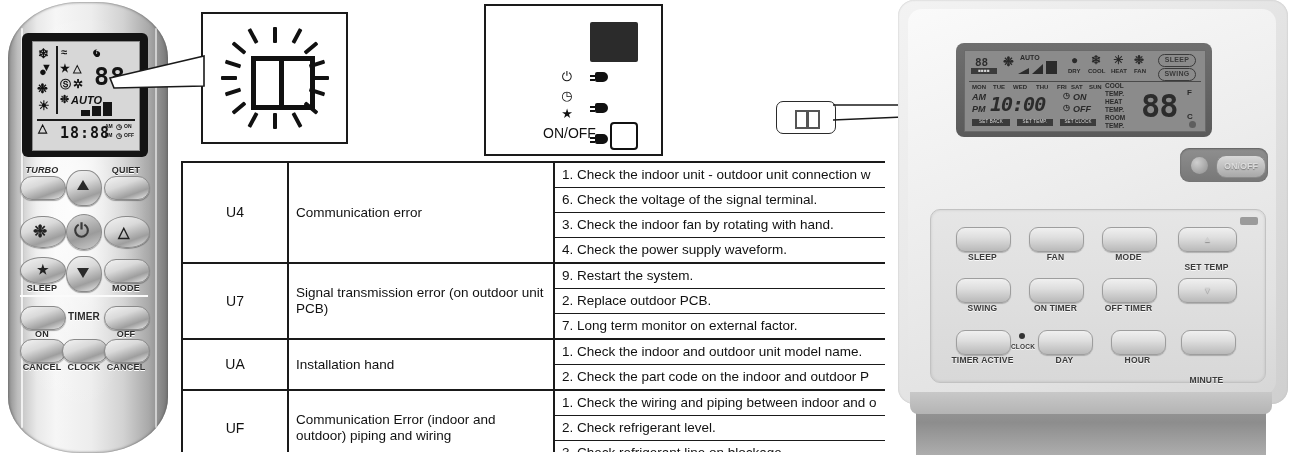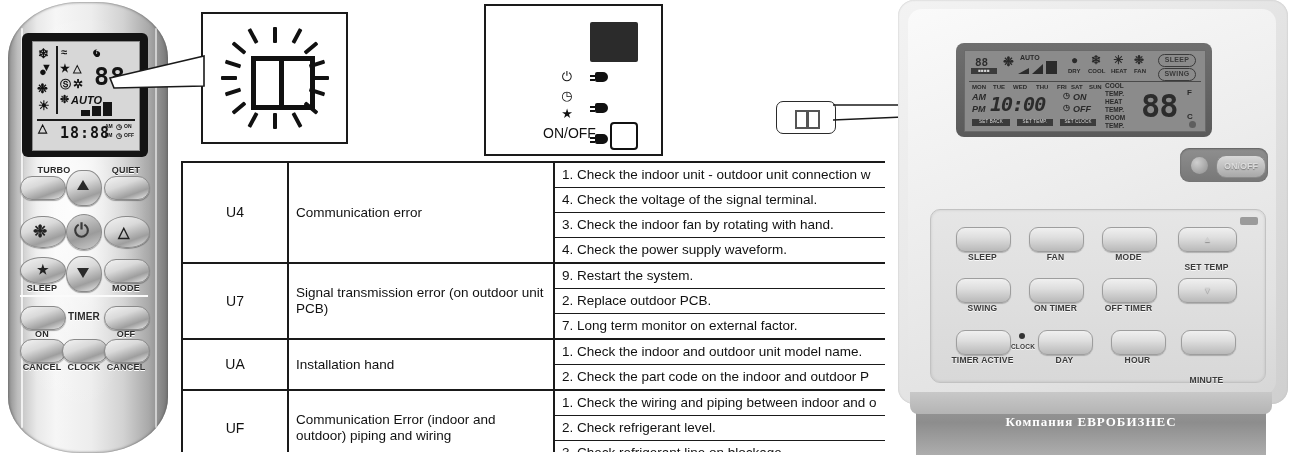--- a/index.html
+++ b/index.html
@@ -165,21 +165,21 @@
   <span class="seg88" style="left:27px;top:82px;font-size:15px;">18:88</span>
   <span class="ic" style="left:72px;top:82px;font-size:5px;">AM</span>
   <span class="ic" style="left:72px;top:91px;font-size:5px;">PM</span>
   <span class="ic" style="left:83px;top:81px;font-size:7px;">◷</span>
   <span class="ic" style="left:83px;top:90px;font-size:7px;">◷</span>
   <span class="ic" style="left:91px;top:82px;font-size:5px;">ON</span>
   <span class="ic" style="left:91px;top:91px;font-size:5px;">OFF</span>
 </div>
 
 <div class="btn oval abs" style="left:20px;top:176px;width:44px;height:22px;"></div>
-<div class="blabel abs" style="left:32px;top:165px;width:44px;">TURBO</div>
+<div class="blabel abs" style="left:20px;top:165px;width:44px;font-style:italic;">TURBO</div>
 
 <div class="btn oval abs" style="left:104px;top:176px;width:44px;height:22px;"></div>
 <div class="blabel abs" style="left:104px;top:165px;width:44px;">QUIET</div>
 
 <div class="btn abs" style="left:66px;top:170px;width:34px;height:34px;border-radius:17px/20px;"></div>
 <div class="abs" style="left:77px;top:180px;width:0;height:0;border-left:6px solid transparent;border-right:6px solid transparent;border-bottom:10px solid #2a2a2a;"></div>
 
 <div class="btn abs" style="left:20px;top:216px;width:44px;height:30px;border-radius:22px/15px;"></div>
 <span class="ic abs" style="left:33px;top:223px;font-size:17px;color:#222;">❉</span>
 
@@ -289,21 +289,21 @@
 
 <div class="tablewrap">
 <table id="errtable">
   <tbody>
     <tr class="grpstart">
       <td class="code" rowspan="4">U4</td>
       <td class="desc" rowspan="4">Communication error</td>
       <td class="rem">1. Check the indoor unit - outdoor unit connection w</td>
     </tr>
     <tr>
-          <td class="rem">4. Check the voltage of the signal terminal.</td>
+          <td class="rem">6. Check the voltage of the signal terminal.</td>
         </tr>
     <tr>
           <td class="rem">3. Check the indoor fan by rotating with hand.</td>
         </tr>
     <tr>
           <td class="rem">4. Check the power supply waveform.</td>
         </tr>
 
     <tr class="grpstart">
       <td class="code" rowspan="3">U7</td>
@@ -454,14 +454,13 @@
   <div class="kbtn abs" style="left:140px;top:330px;"></div>
   <div class="klab abs" style="left:140px;top:355px;width:53px;">DAY</div>
 
   <div class="kbtn abs" style="left:213px;top:330px;"></div>
   <div class="klab abs" style="left:213px;top:355px;width:53px;">HOUR</div>
 
   <div class="kbtn abs" style="left:283px;top:330px;"></div>
   <div class="klab abs" style="left:280px;top:355px;width:57px;margin-top:20px;">MINUTE</div>
 
   <div class="abs" id="wallbase"></div>
-  <div class="abs" id="brand">Компания  ЕВРОБИЗНЕС</div>
 </div>
 
 </body></html>

